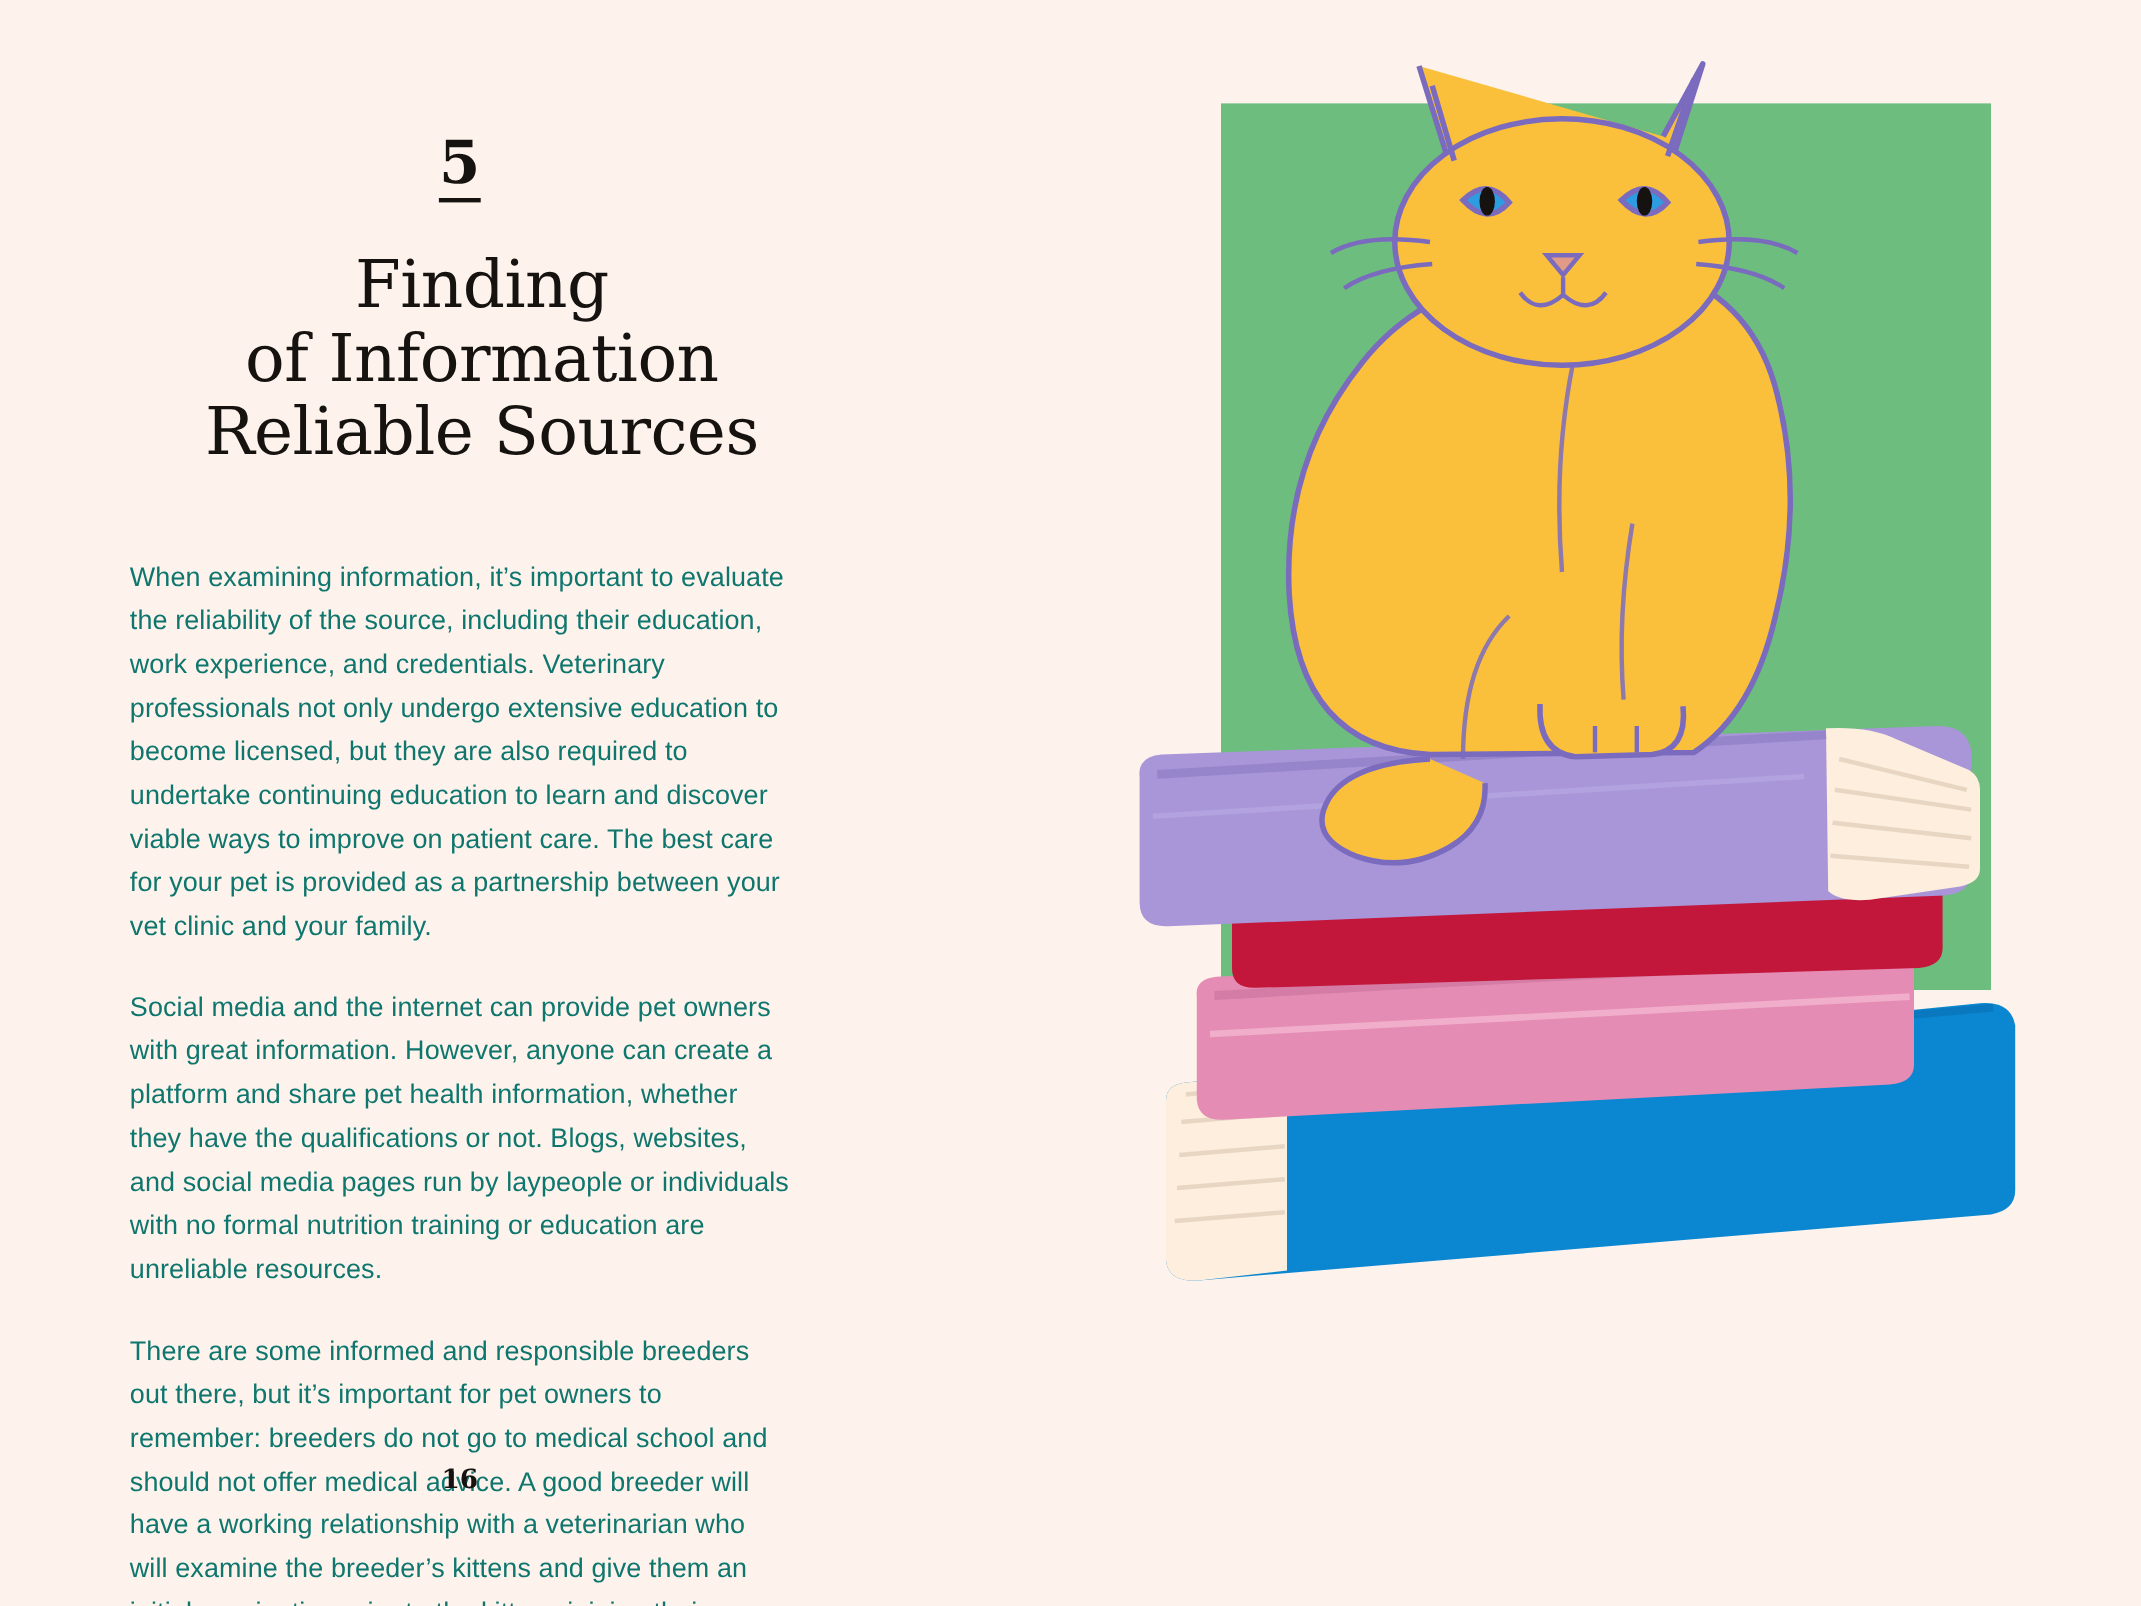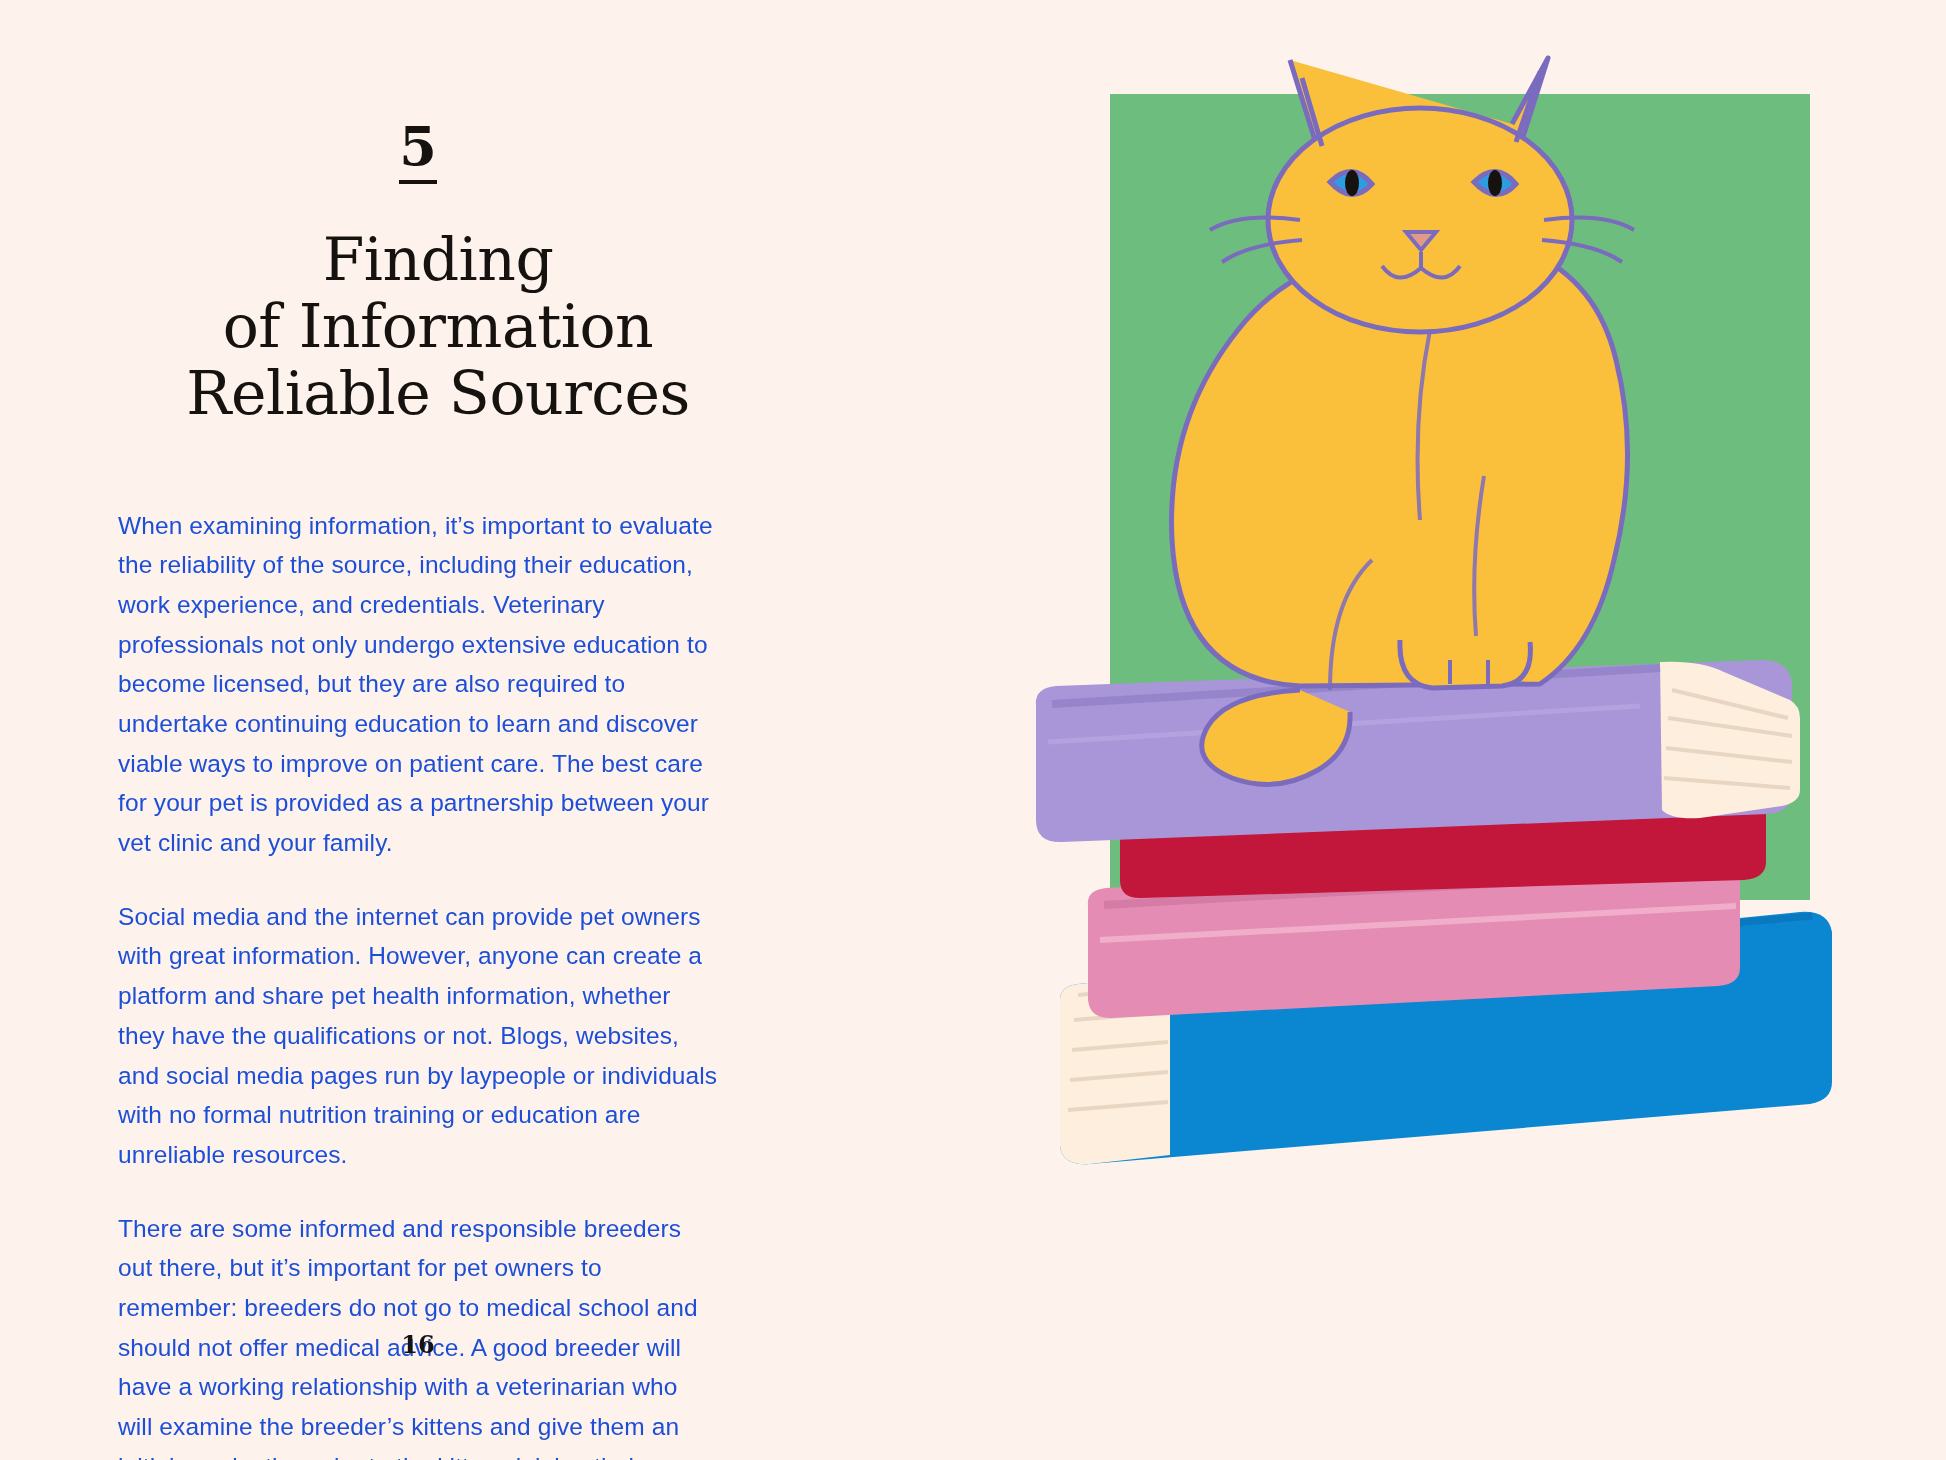--- a/index.html
+++ b/index.html
@@ -58,21 +58,21 @@
   }
 
   .body-copy {
     margin-top: 78px;
     width: 600px;
   }
   .body-copy p {
     font-family: "Liberation Sans", sans-serif;
     font-size: 24.5px;
     line-height: 1.62;
-    color: #1d4ed8;
+    color: #0f766e;
     margin: 0 0 34px 0;
     letter-spacing: 0.1px;
   }
   .body-copy p:last-child { margin-bottom: 0; }
 
   .folio {
     position: absolute;
     left: 118px;
     top: 1330px;
     width: 600px;

